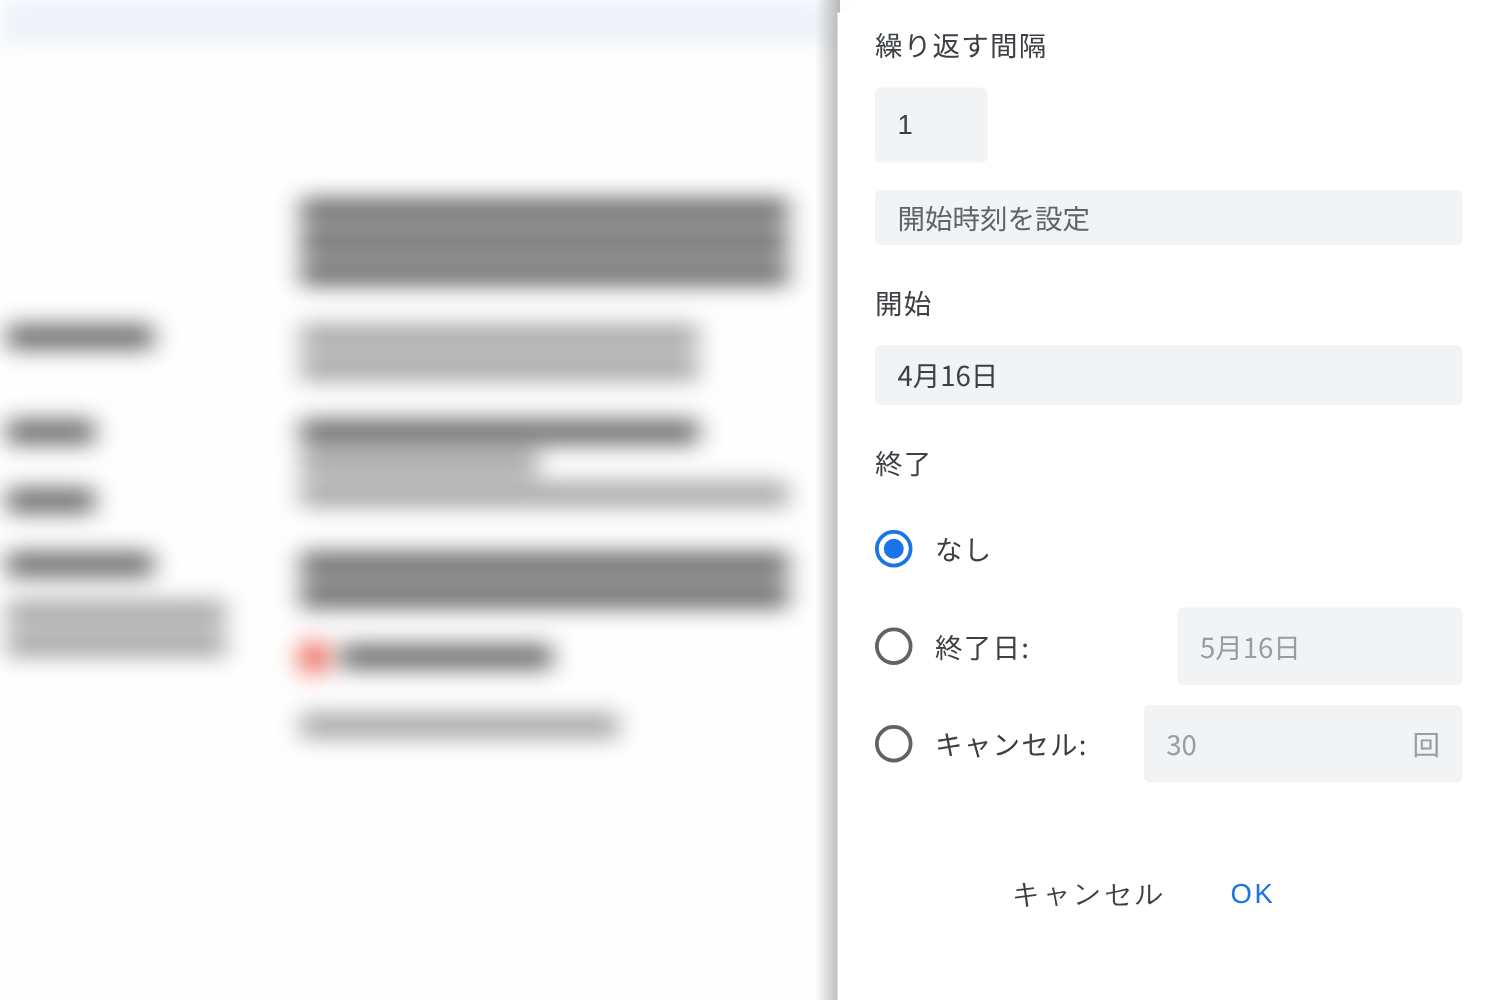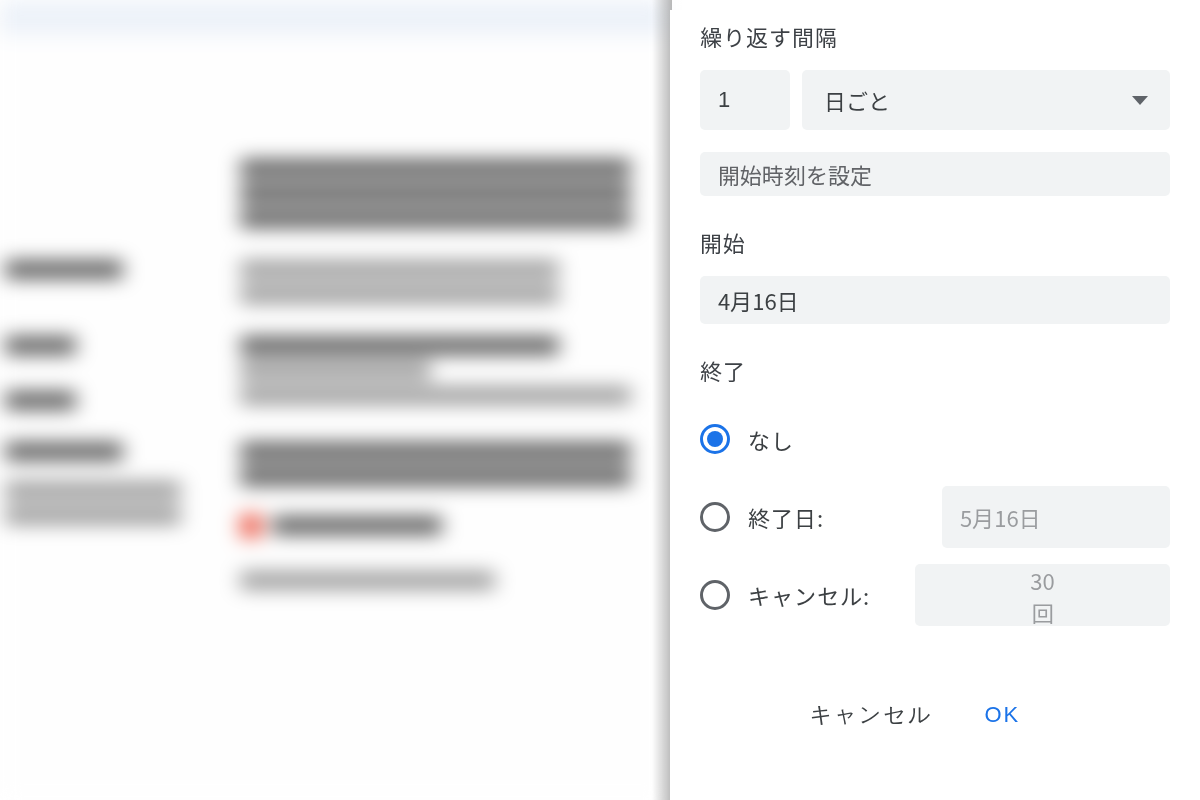--- a/index.html
+++ b/index.html
@@ -200,21 +200,20 @@
       font-size: 22px;
       color: #9a9c9f;
       margin-left: auto;
     }
     .end-date-field {
       width: 228px;
     }
     .count-field {
       width: 255px;
       justify-content: space-between;
-      flex-direction: column;
     }
     .buttons {
       display: flex;
       justify-content: center;
       gap: 52px;
       padding-right: 40px;
       margin-top: 54px;
     }
     .btn-text {
       font-size: 22px;
@@ -285,24 +284,20 @@
 </div>
 
 <div class="panel-shadow"></div>
 
 <div class="panel">
 
   <div class="section-label">繰り返す間隔</div>
 
   <div class="interval-row">
     <input class="num-input" value="1" style="">
-    <div class="unit-select">
-      <span>日ごと</span>
-      <span class="caret-down"></span>
-    </div>
   </div>
 
   <div class="placeholder-field">
     <span>開始時刻を設定</span>
   </div>
 
   <div class="section-label">開始</div>
 
   <div class="date-field">
     <span>4月16日</span>

